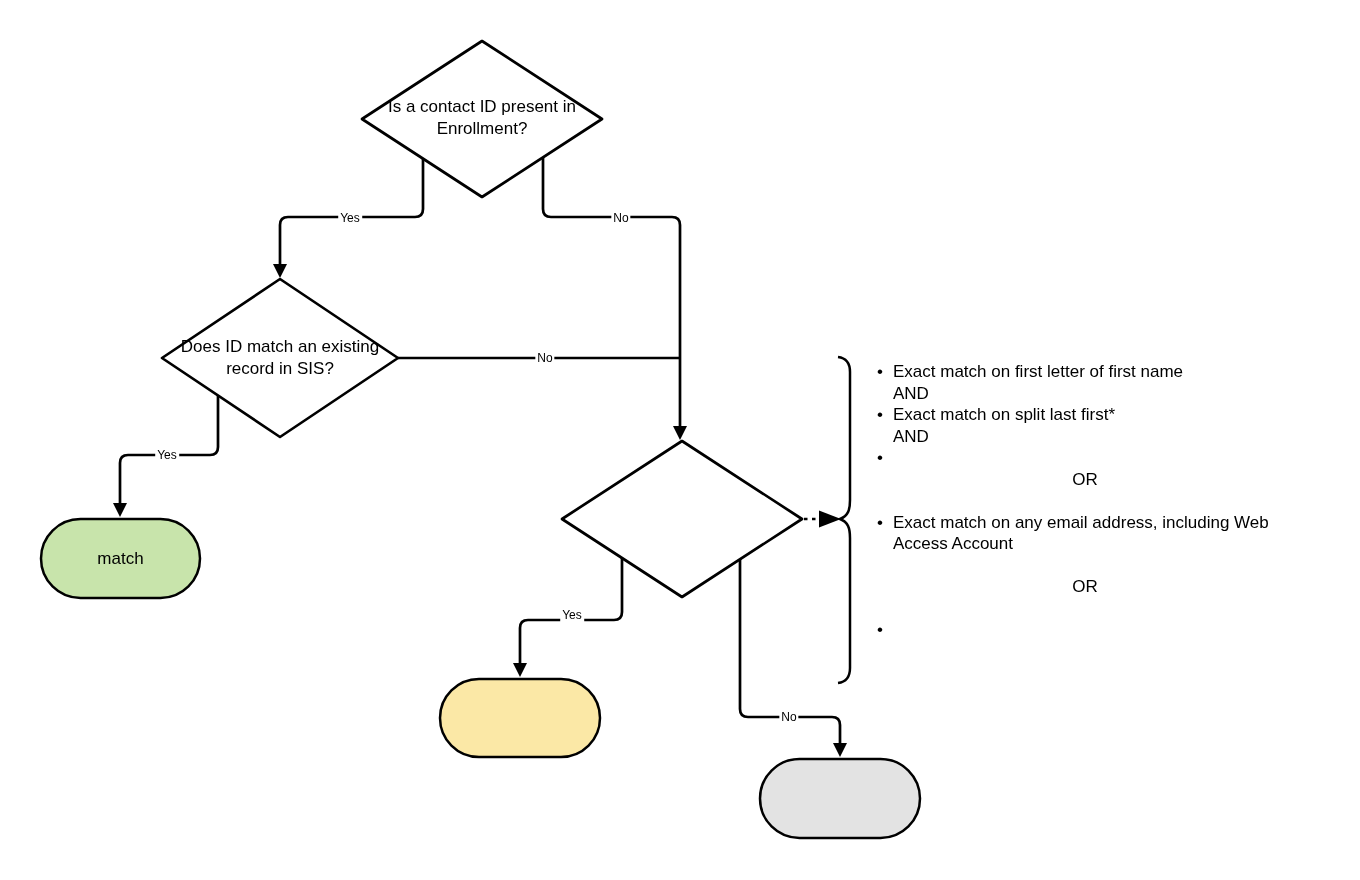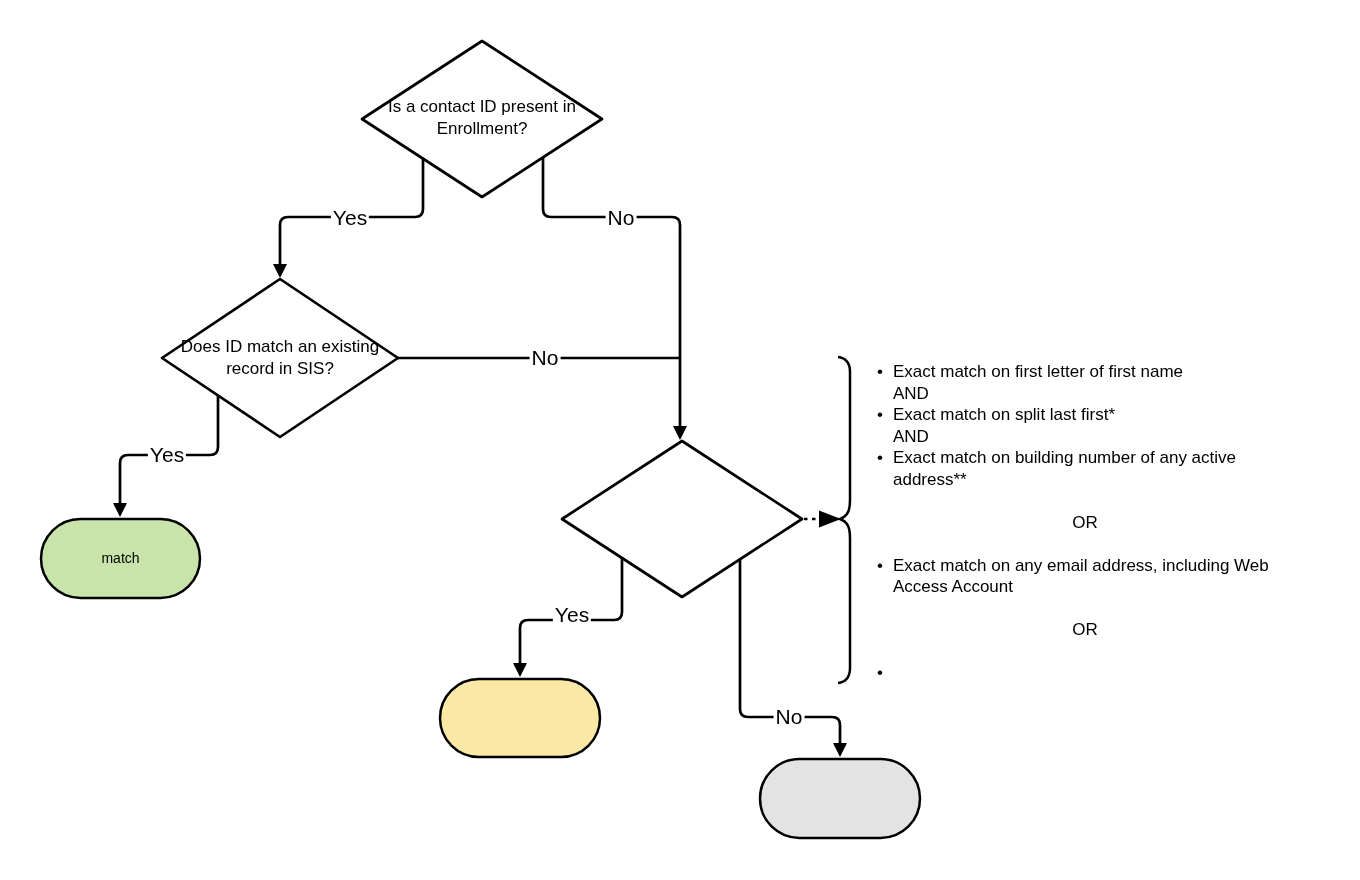--- a/index.html
+++ b/index.html
@@ -15,28 +15,28 @@
   .overlay{position:absolute;left:0;top:0;width:1360px;height:880px;pointer-events:none;}
   .d-label{
     position:absolute;
     text-align:center;
     font-size:17px;line-height:21.5px;
   }
   .t-label{
     position:absolute;
     display:flex;align-items:center;justify-content:center;
     text-align:center;
-    font-size:14px;line-height:21.5px;
+    font-size:17px;line-height:21.5px;
   }
   .e-label{
     position:absolute;
     transform:translate(-50%,-50%);
     background:#ffffff;
     padding:0 2px;
-    font-size:21px;line-height:20px;
+    font-size:12px;line-height:20px;
     white-space:nowrap;
   }
   .crit{
     position:absolute;
     left:876px;top:361px;width:418px;
     font-size:17px;line-height:21.5px;
   }
   .crit-item{position:relative;padding-left:17px;}
   .crit-item .dot{position:absolute;left:1px;top:0;}
   .crit-and{padding-left:17px;}
@@ -97,21 +97,21 @@
     <div class="crit">
       <div class="crit-item">
         <span class="dot">•</span><span>Exact match on first letter of first name</span>
       </div>
       <div class="crit-and">AND</div>
       <div class="crit-item">
         <span class="dot">•</span><span>Exact match on split last first*</span>
       </div>
       <div class="crit-and">AND</div>
       <div class="crit-item">
-        <span class="dot">•</span><span>Exact match on building number of any active address**</span>
+        <span class="dot">•</span>
       </div>
       <div class="crit-or">OR</div>
       <div class="crit-item">
         <span class="dot">•</span><span>Exact match on any email address, including Web Access Account</span>
       </div>
       <div class="crit-or">OR</div>
       <div class="crit-item">
         <span class="dot">•</span>
       </div>
     </div>

